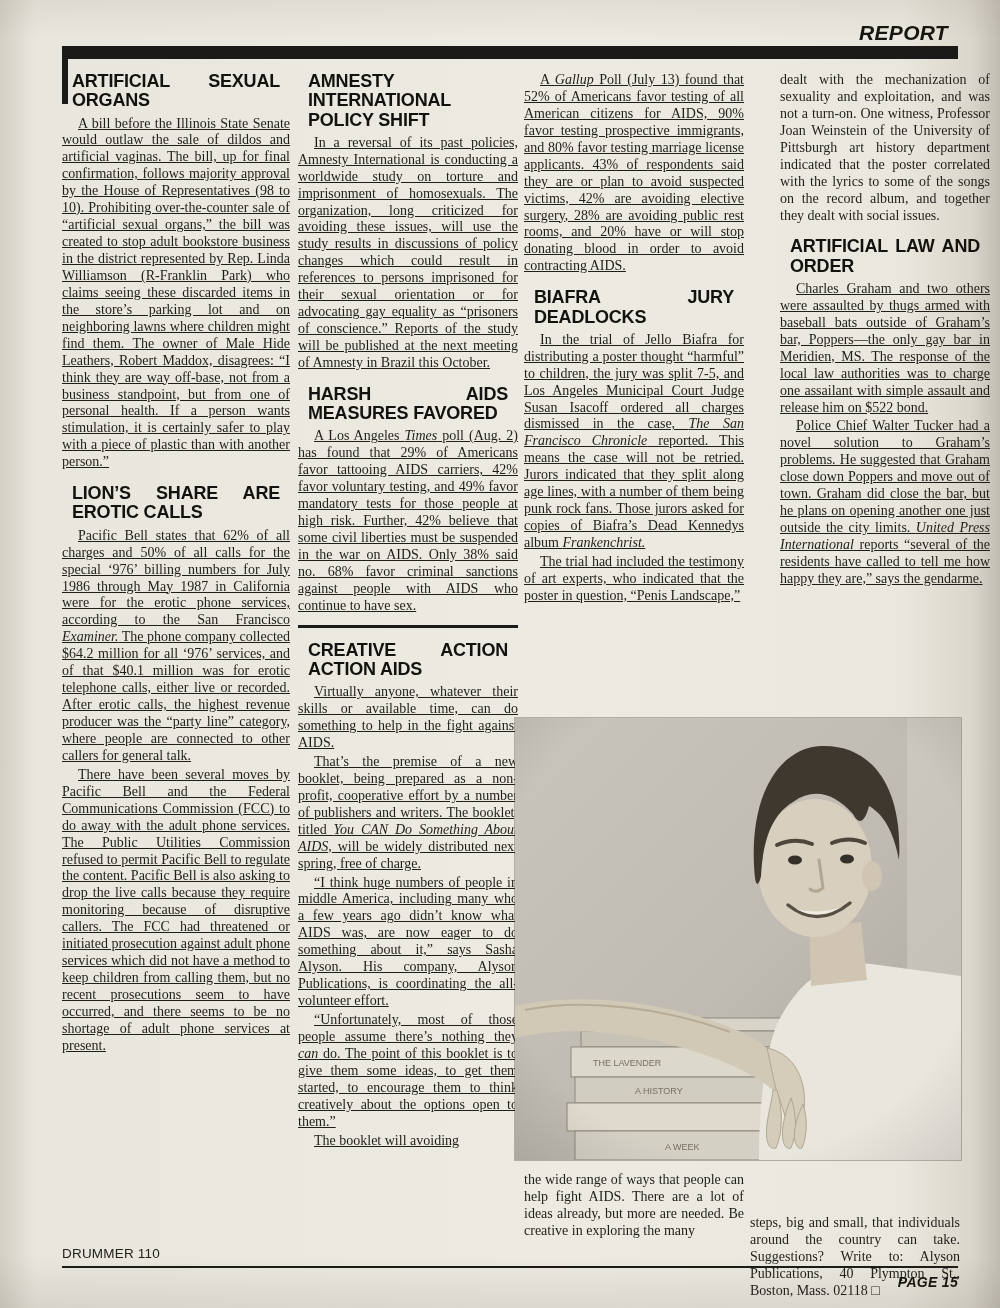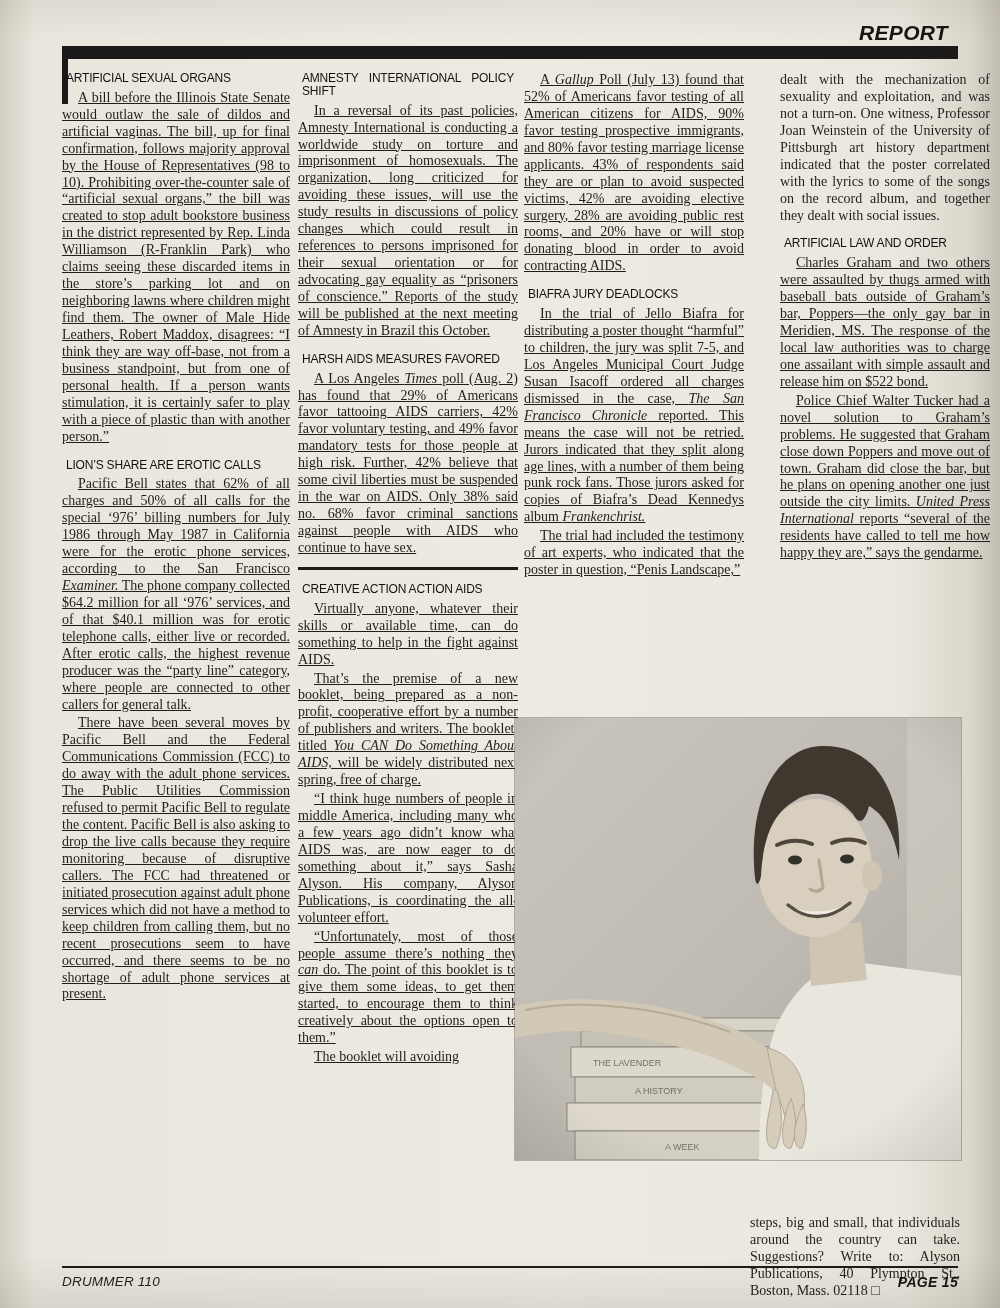--- a/index.html
+++ b/index.html
@@ -19,39 +19,39 @@
     font-size:21px;letter-spacing:.3px;color:#17150f;margin-left:24px;
   }
   .col{position:absolute;top:72px;text-align:justify;font-size:14px;line-height:1.21;}
   .col1{left:62px;width:228px;}
   .col2{left:298px;width:220px;}
   .col3{left:524px;width:220px;}
   .col4{left:780px;width:210px;}
   .col p{margin:0 0 2px;}
   .ind{text-indent:16px;text-decoration:underline;}
   h2{
-    font-family:"Liberation Sans",sans-serif;font-weight:normal;
-    font-size:12px;line-height:1.07;letter-spacing:-0.2px;
-    margin:13px 4px 5px;color:#14120e;
+    font-family:"Liberation Sans",sans-serif;font-weight:bold;
+    font-size:18px;line-height:1.07;letter-spacing:-0.2px;
+    margin:13px 10px 5px;color:#14120e;
   }
   .col h2:first-child{margin-top:0;}
   .rule{height:3px;background:#1c1b18;margin:10px 0 9px;}
   i{font-style:italic;}
   .photo-wrap{
     position:absolute;left:515px;top:718px;width:446px;height:442px;
     box-shadow:0 0 0 1px rgba(70,64,54,.35);
     background:#c0bcb3;
   }
   .cont{position:absolute;text-align:justify;font-size:14px;line-height:1.21;}
   .cont3{left:524px;top:1172px;width:220px;}
   .cont4{left:750px;top:1172px;width:210px;margin-top:43px;}
   .footer-rule{position:absolute;left:62px;top:1266px;width:896px;height:2px;background:#1c1b18;}
   .footer-left{
-    position:absolute;left:62px;top:1274px;
-    font-family:"Liberation Sans",sans-serif;font-style:italic;font-size:13.5px;
+    position:absolute;left:62px;top:1246px;
+    font-family:"Liberation Sans",sans-serif;font-size:13.5px;
     color:#24221d;letter-spacing:.2px;
   }
   .footer-right{
     position:absolute;right:42px;top:1274px;
     font-family:"Liberation Sans",sans-serif;font-style:italic;font-weight:bold;font-size:14px;
     color:#17150f;letter-spacing:.3px;
   }
 </style>
 </head>
 <body>
@@ -150,19 +150,20 @@
           <path d="M252,330 C272,334 286,350 289,374 C291,396 286,414 277,422 C271,404 268,388 261,372 Z"></path>
           <path d="M262,372 C268,392 268,414 261,430 C254,432 250,424 252,406 C254,392 257,382 258,372 Z"></path>
           <path d="M276,380 C282,398 282,416 276,430 C270,432 266,424 268,408 C270,396 273,388 276,380 Z"></path>
           <path d="M288,386 C293,402 292,418 287,430 C282,432 278,424 280,410 C282,400 285,392 288,386 Z"></path>
         </g>
       </g>
       <rect width="446" height="442" fill="url(#vig)"></rect>
     </svg>
   </div>
 
+  <div class="cont cont3">the wide range of ways that people can help fight AIDS. There are a lot of ideas already, but more are needed. Be creative in exploring the many</div>
   <div class="cont cont4">steps, big and small, that individuals around the country can take. Suggestions? Write to: Alyson Publications, 40 Plympton St., Boston, Mass. 02118 □</div>
 
   <div class="footer-rule"></div>
   <div class="footer-left">DRUMMER 110</div>
   <div class="footer-right">PAGE 15</div>
 
 </div>
 
 </body></html>

